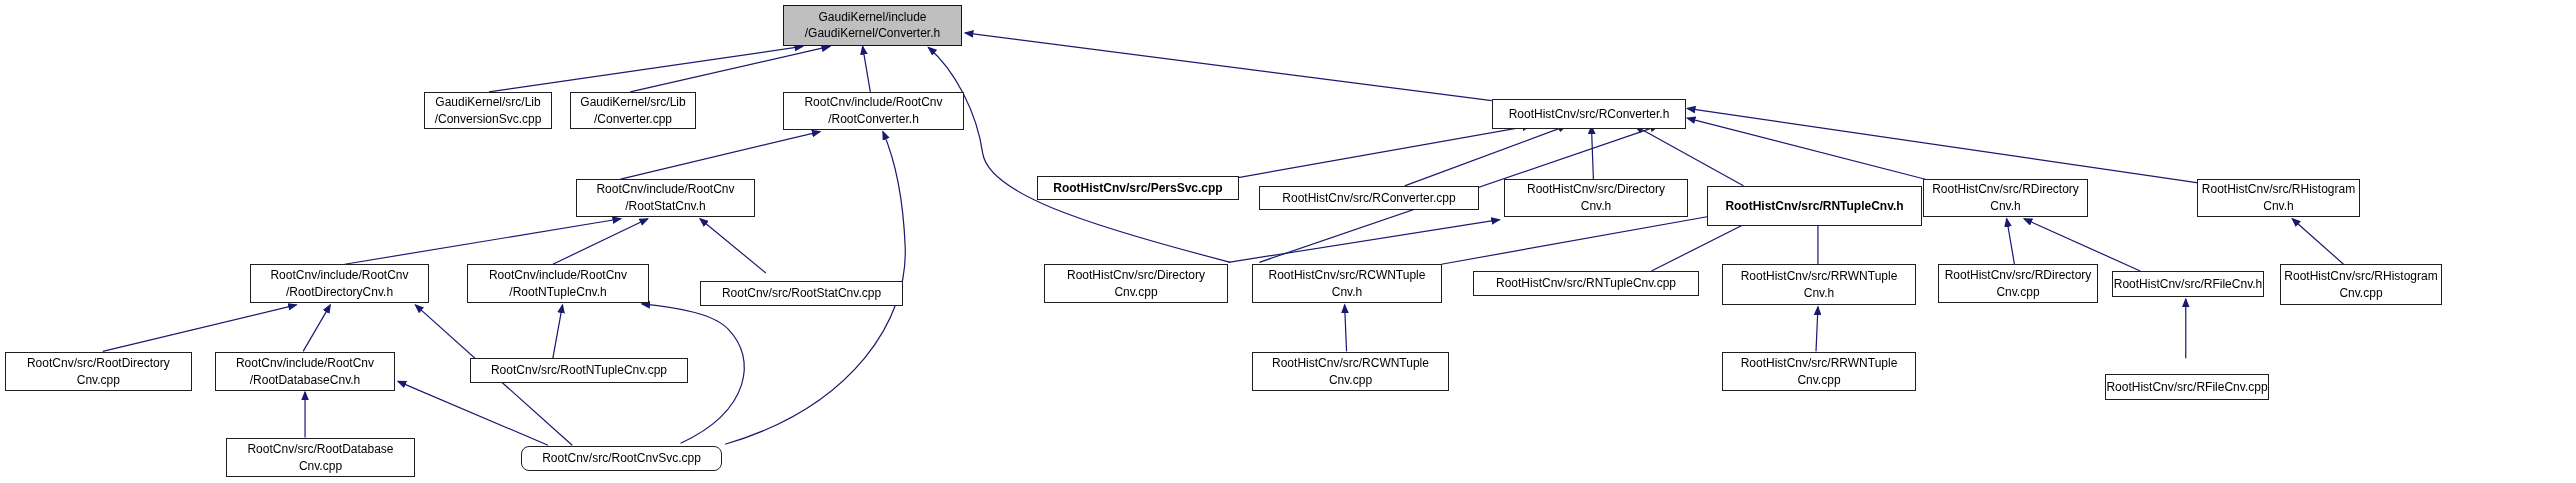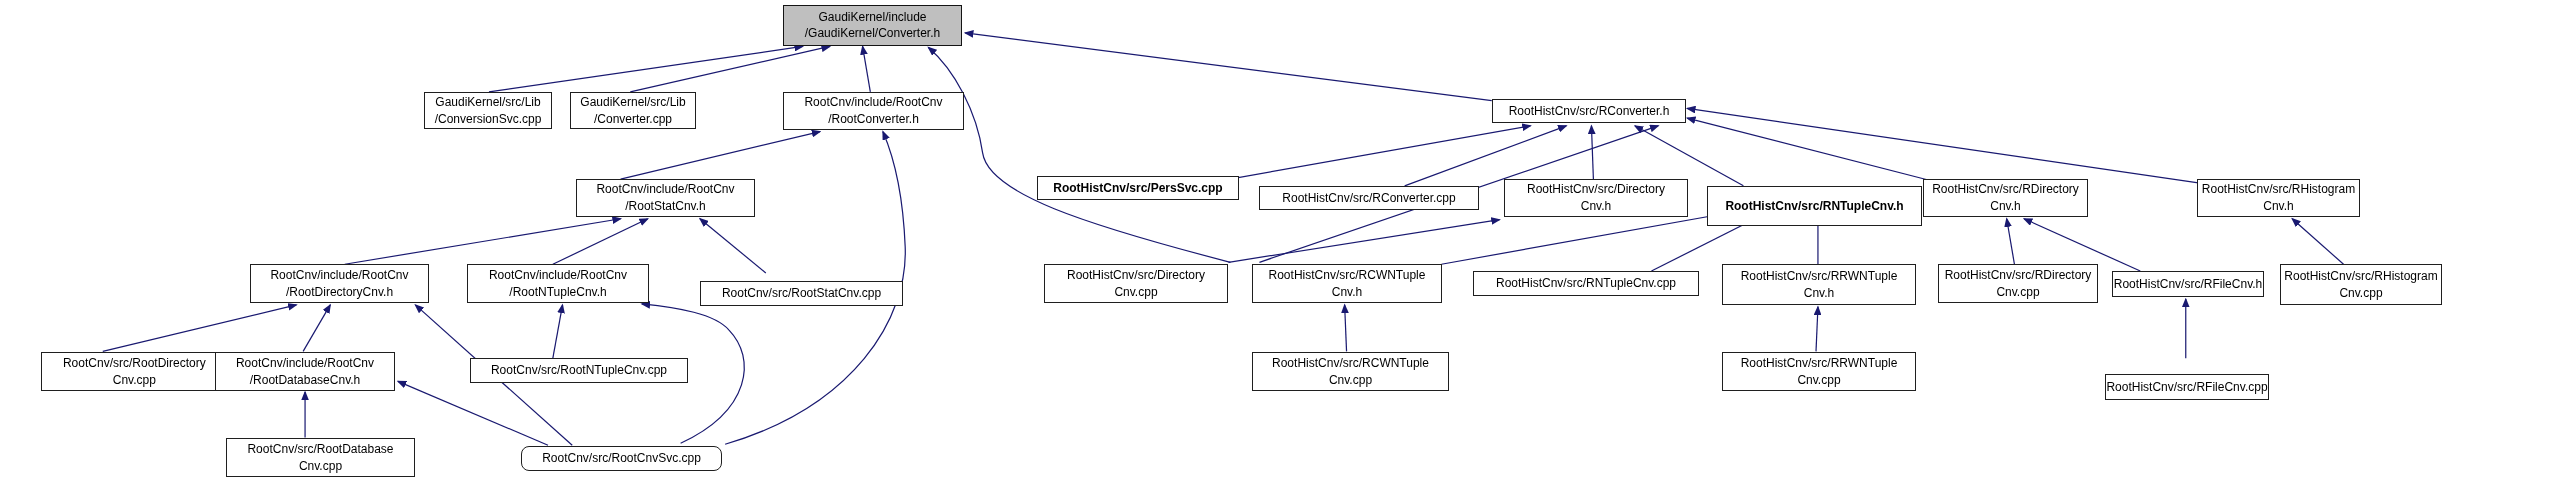--- a/index.html
+++ b/index.html
@@ -78,21 +78,21 @@
     </svg>
 
   <div class="node root" style="left: 783px; top: 4.8px; width: 179px; height: 41px;">GaudiKernel/include
 /GaudiKernel/Converter.h</div>
   <div class="node" style="left: 424px; top: 92px; width: 128px; height: 37px;">GaudiKernel/src/Lib
 /ConversionSvc.cpp</div>
   <div class="node" style="left: 570px; top: 92px; width: 126px; height: 37px;">GaudiKernel/src/Lib
 /Converter.cpp</div>
   <div class="node" style="left: 783px; top: 92px; width: 181px; height: 38px;">RootCnv/include/RootCnv
 /RootConverter.h</div>
-  <div class="node" style="left: 1492px; top: 99px; width: 194px; height: 24px;">RootHistCnv/src/RConverter.h</div>
+  <div class="node" style="left: 1492px; top: 99px; width: 194px; height: 30px;">RootHistCnv/src/RConverter.h</div>
   <div class="node" style="left: 576px; top: 179px; width: 179px; height: 38px;">RootCnv/include/RootCnv
 /RootStatCnv.h</div>
   <div class="node" style="left: 1037px; top: 176px; width: 202px; height: 24px; font-weight: bold;">RootHistCnv/src/PersSvc.cpp</div>
   <div class="node" style="left: 1259px; top: 186px; width: 220px; height: 24px;">RootHistCnv/src/RConverter.cpp</div>
   <div class="node" style="left: 1504px; top: 179px; width: 184px; height: 38px;">RootHistCnv/src/Directory
 Cnv.h</div>
   <div class="node" style="left: 1707px; top: 186px; width: 215px; height: 40px; font-weight: bold;">RootHistCnv/src/RNTupleCnv.h</div>
   <div class="node" style="left: 1923px; top: 179px; width: 165px; height: 38px;">RootHistCnv/src/RDirectory
 Cnv.h</div>
   <div class="node" style="left: 2197px; top: 179px; width: 163px; height: 38px;">RootHistCnv/src/RHistogram
@@ -107,21 +107,21 @@
   <div class="node" style="left: 1252px; top: 264px; width: 190px; height: 39px;">RootHistCnv/src/RCWNTuple
 Cnv.h</div>
   <div class="node" style="left: 1473px; top: 271px; width: 226px; height: 25px;">RootHistCnv/src/RNTupleCnv.cpp</div>
   <div class="node" style="left: 1722px; top: 264px; width: 194px; height: 41px;">RootHistCnv/src/RRWNTuple
 Cnv.h</div>
   <div class="node" style="left: 1938px; top: 264px; width: 160px; height: 39px;">RootHistCnv/src/RDirectory
 Cnv.cpp</div>
   <div class="node" style="left: 2112px; top: 271px; width: 152px; height: 26px;">RootHistCnv/src/RFileCnv.h</div>
   <div class="node" style="left: 2280px; top: 264px; width: 162px; height: 41px;">RootHistCnv/src/RHistogram
 Cnv.cpp</div>
-  <div class="node" style="left: 4.8px; top: 352px; width: 187px; height: 39px; margin-left: 36px;">RootCnv/src/RootDirectory
+  <div class="node" style="left: 4.8px; top: 352px; width: 187px; height: 39px;">RootCnv/src/RootDirectory
 Cnv.cpp</div>
   <div class="node" style="left: 215px; top: 352px; width: 180px; height: 39px;">RootCnv/include/RootCnv
 /RootDatabaseCnv.h</div>
   <div class="node" style="left: 470px; top: 358px; width: 218px; height: 25px;">RootCnv/src/RootNTupleCnv.cpp</div>
   <div class="node" style="left: 1252px; top: 352px; width: 197px; height: 39px;">RootHistCnv/src/RCWNTuple
 Cnv.cpp</div>
   <div class="node" style="left: 1722px; top: 352px; width: 194px; height: 39px;">RootHistCnv/src/RRWNTuple
 Cnv.cpp</div>
   <div class="node" style="left: 2105px; top: 358px; width: 164px; height: 26px; margin-top: 16px;">RootHistCnv/src/RFileCnv.cpp</div>
   <div class="node" style="left: 210px; top: 438px; width: 189px; height: 39px; margin-left: 16px;">RootCnv/src/RootDatabase

